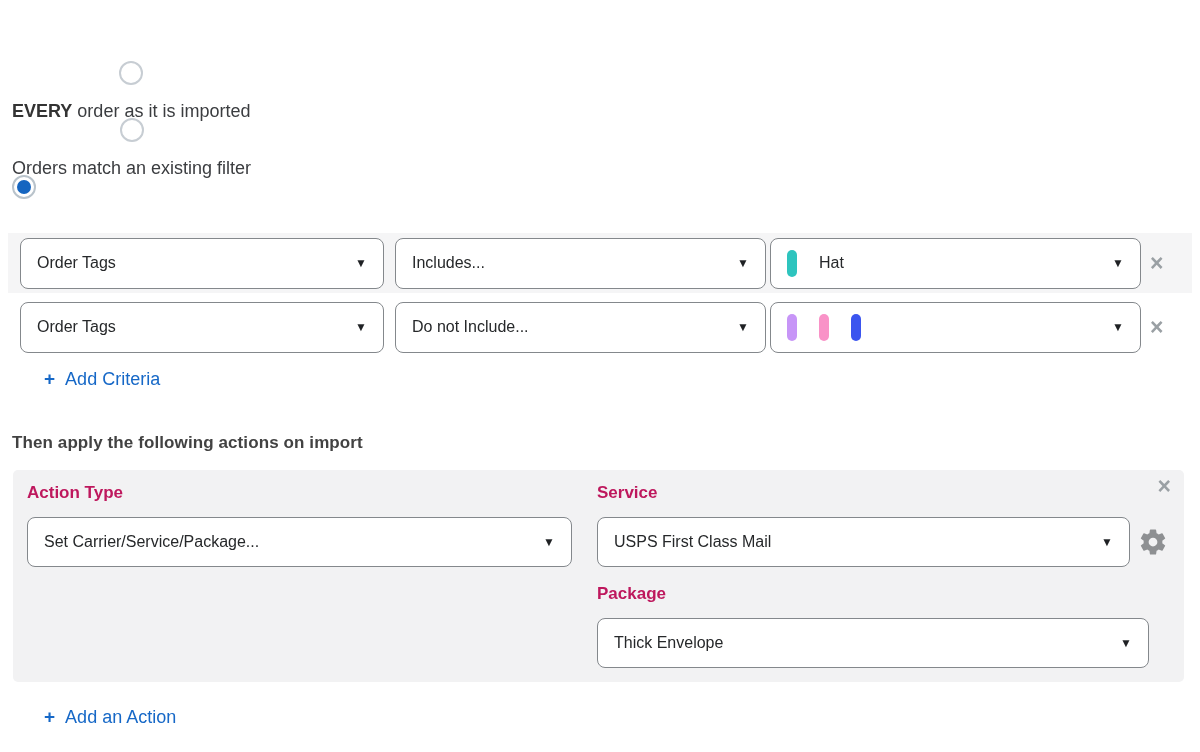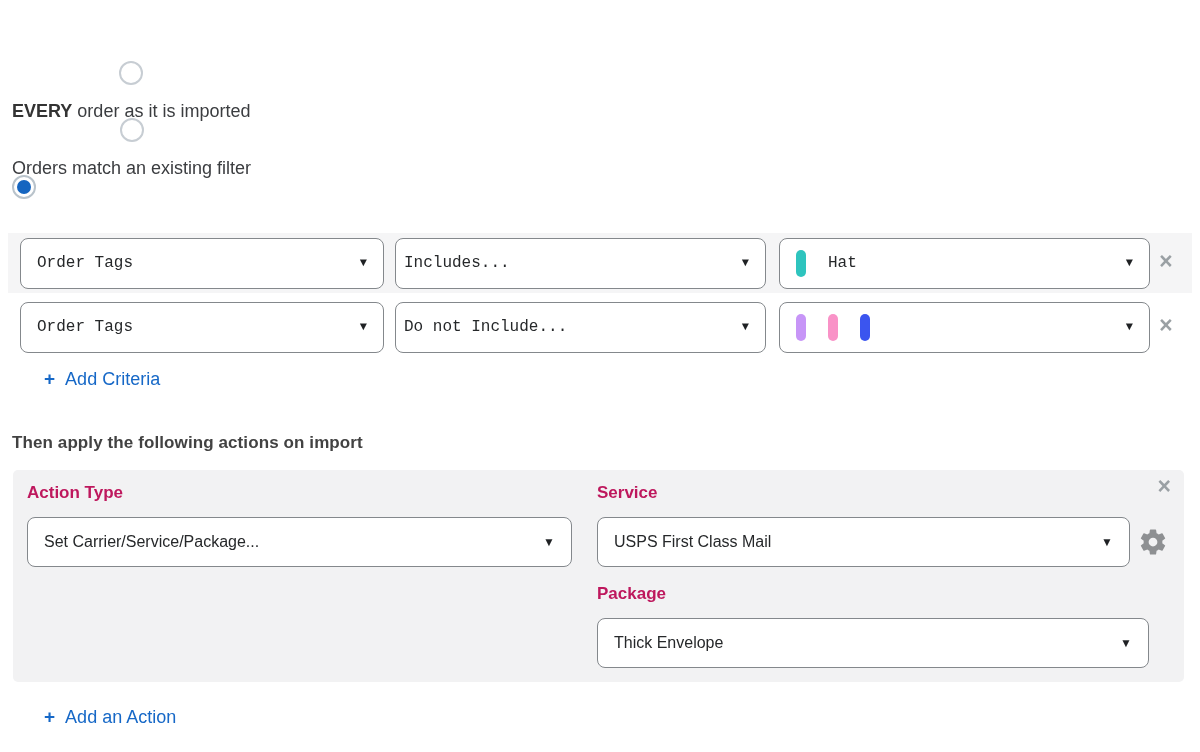--- a/index.html
+++ b/index.html
@@ -36,35 +36,35 @@
   .radio.checked::after {
     content:""; position:absolute; inset:3px;
     border-radius:50%; background:#1565c0;
   }
   .radio-label { font-size:18px; color:#3b3d40; line-height:24px; }
   .radio-label b { font-weight:700; color:#333; }
 
   
   .criteria-row {
     position:absolute; left:8px; width:1184px; height:60px;
-    display:flex; align-items:center; padding-left:12px;font-family:Liberation Mono, monospace;
+    display:flex; align-items:center; padding-left:12px;
   }
   .criteria-row.striped { background:#f5f5f6; }
 
   .select {
     height:51px; background:#fff;
     border:1.5px solid #84888c; border-radius:8px;
     display:flex; align-items:center; justify-content:space-between;
     padding:0 16px; cursor:pointer;
   }
   .sel-text { font-size:16px; color:#26282a; white-space:nowrap; }
   .caret { font-size:12px; color:#1f2124; margin-left:8px; flex:none; }
 
   .w-field { width:364px; margin-right:11px; }
-  .w-op    { width:371px; margin-right:13px;padding-left:8px; }
+  .w-op    { width:371px; margin-right:4px; }
   .w-val   { width:371px; }
 
   .tag-content { display:flex; align-items:center; gap:22px; }
   .tag-chip { width:10px; height:27px; border-radius:5px; display:inline-block; flex:none; }
   .tag-label { font-size:16px; color:#26282a; }
 
   .close-x {
     font-size:23px; font-weight:700; color:#9aa0a4;
     line-height:1; cursor:pointer; user-select:none;
   }

